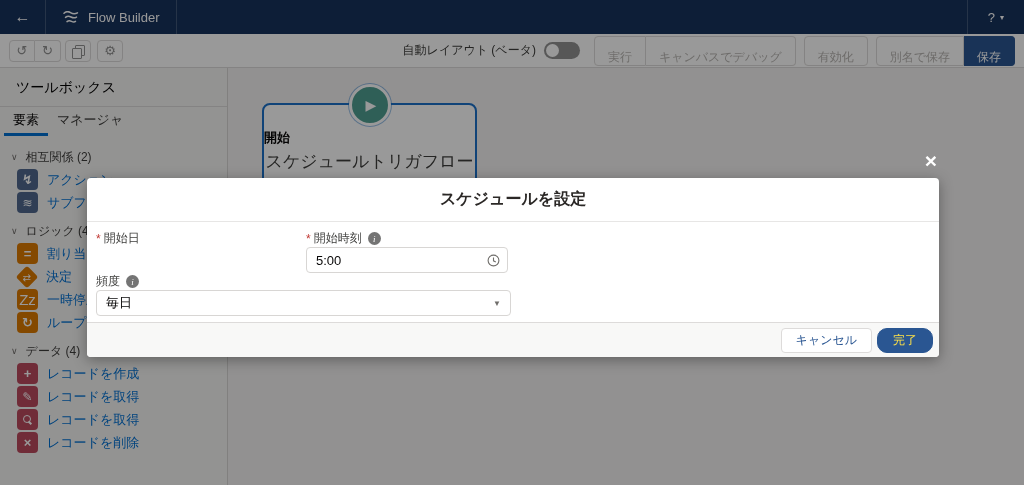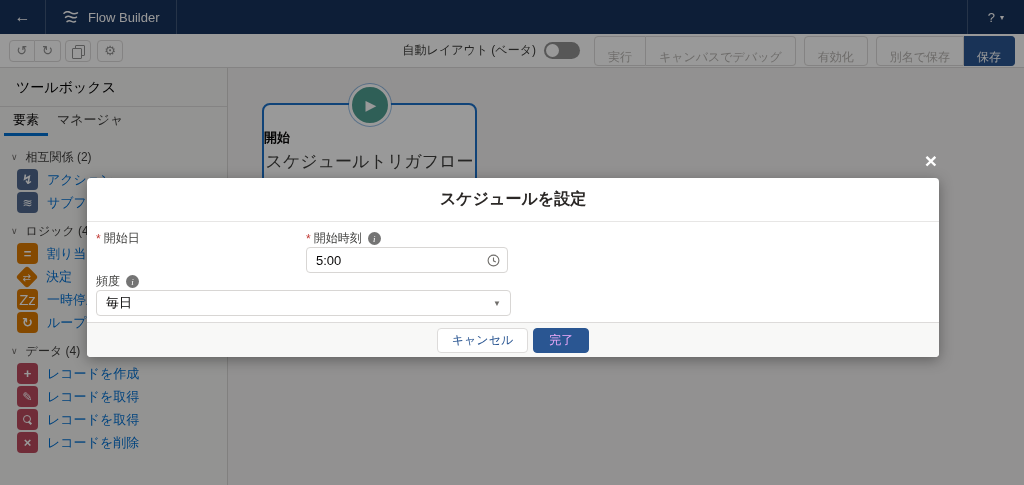--- a/index.html
+++ b/index.html
@@ -78,23 +78,23 @@
 .field.w2{width:202px}
 .flabel{font-size:12px;color:#3e3e3c;height:17px;display:flex;align-items:center}
 .req{color:#c23934;margin-right:3px}
 .info{width:13px;height:13px;border-radius:50%;background:#747474;color:#fff;font-size:9px;display:inline-flex;align-items:center;justify-content:center;margin-left:6px;font-family:"Liberation Serif",serif;font-style:italic;flex:none}
 .inp{position:relative;height:26px}
 .inp input{width:100%;height:26px;border:1px solid #d8d6d4;border-radius:4px;padding:0 26px 0 9px;font-size:13px;color:#080707;background:#fff;outline:none}
 .inp .fic{position:absolute;right:8px;top:6.5px;color:#706e6b}
 .sel{width:415px;height:26px;border:1px solid #d8d6d4;border-radius:4px;display:flex;align-items:center;padding:0 9px;font-size:13px;color:#080707;background:#fff;cursor:pointer}
 .sel-caret{margin-left:auto;font-size:8px;color:#706e6b}
 .mt4{}
-.modal-foot{position:absolute;left:0;right:0;bottom:0;height:35px;background:#f8f8f7;border-top:1px solid #dddbda;border-radius:0 0 4px 4px;display:flex;align-items:center;justify-content:center;gap:5px;padding:0 6px}
+.modal-foot{position:absolute;left:0;right:0;bottom:0;height:35px;background:#f8f8f7;border-top:1px solid #dddbda;border-radius:0 0 4px 4px;display:flex;align-items:center;justify-content:flex-end;gap:5px;padding:0 6px}
 .btn-cancel{height:25px;padding:0 14px;background:#fff;border:1px solid #dddbda;border-radius:4px;color:#2a5692;font-size:12px;cursor:pointer}
-.btn-done{height:25px;padding:0 15px;background:#2a5692;border:1px solid #2a5692;border-radius:4px;color:#f0abfc;font-size:12px;cursor:pointer}
+.btn-done{height:25px;padding:0 15px;background:#2a5692;border:1px solid #2a5692;border-radius:10px;color:#fde047;font-size:12px;cursor:pointer}
 </style>
 </head>
 <body>
 
 <div class="stage">
 
   <div class="hdr">
     <div class="hdr-back">
         <span>←</span>
       </div>

